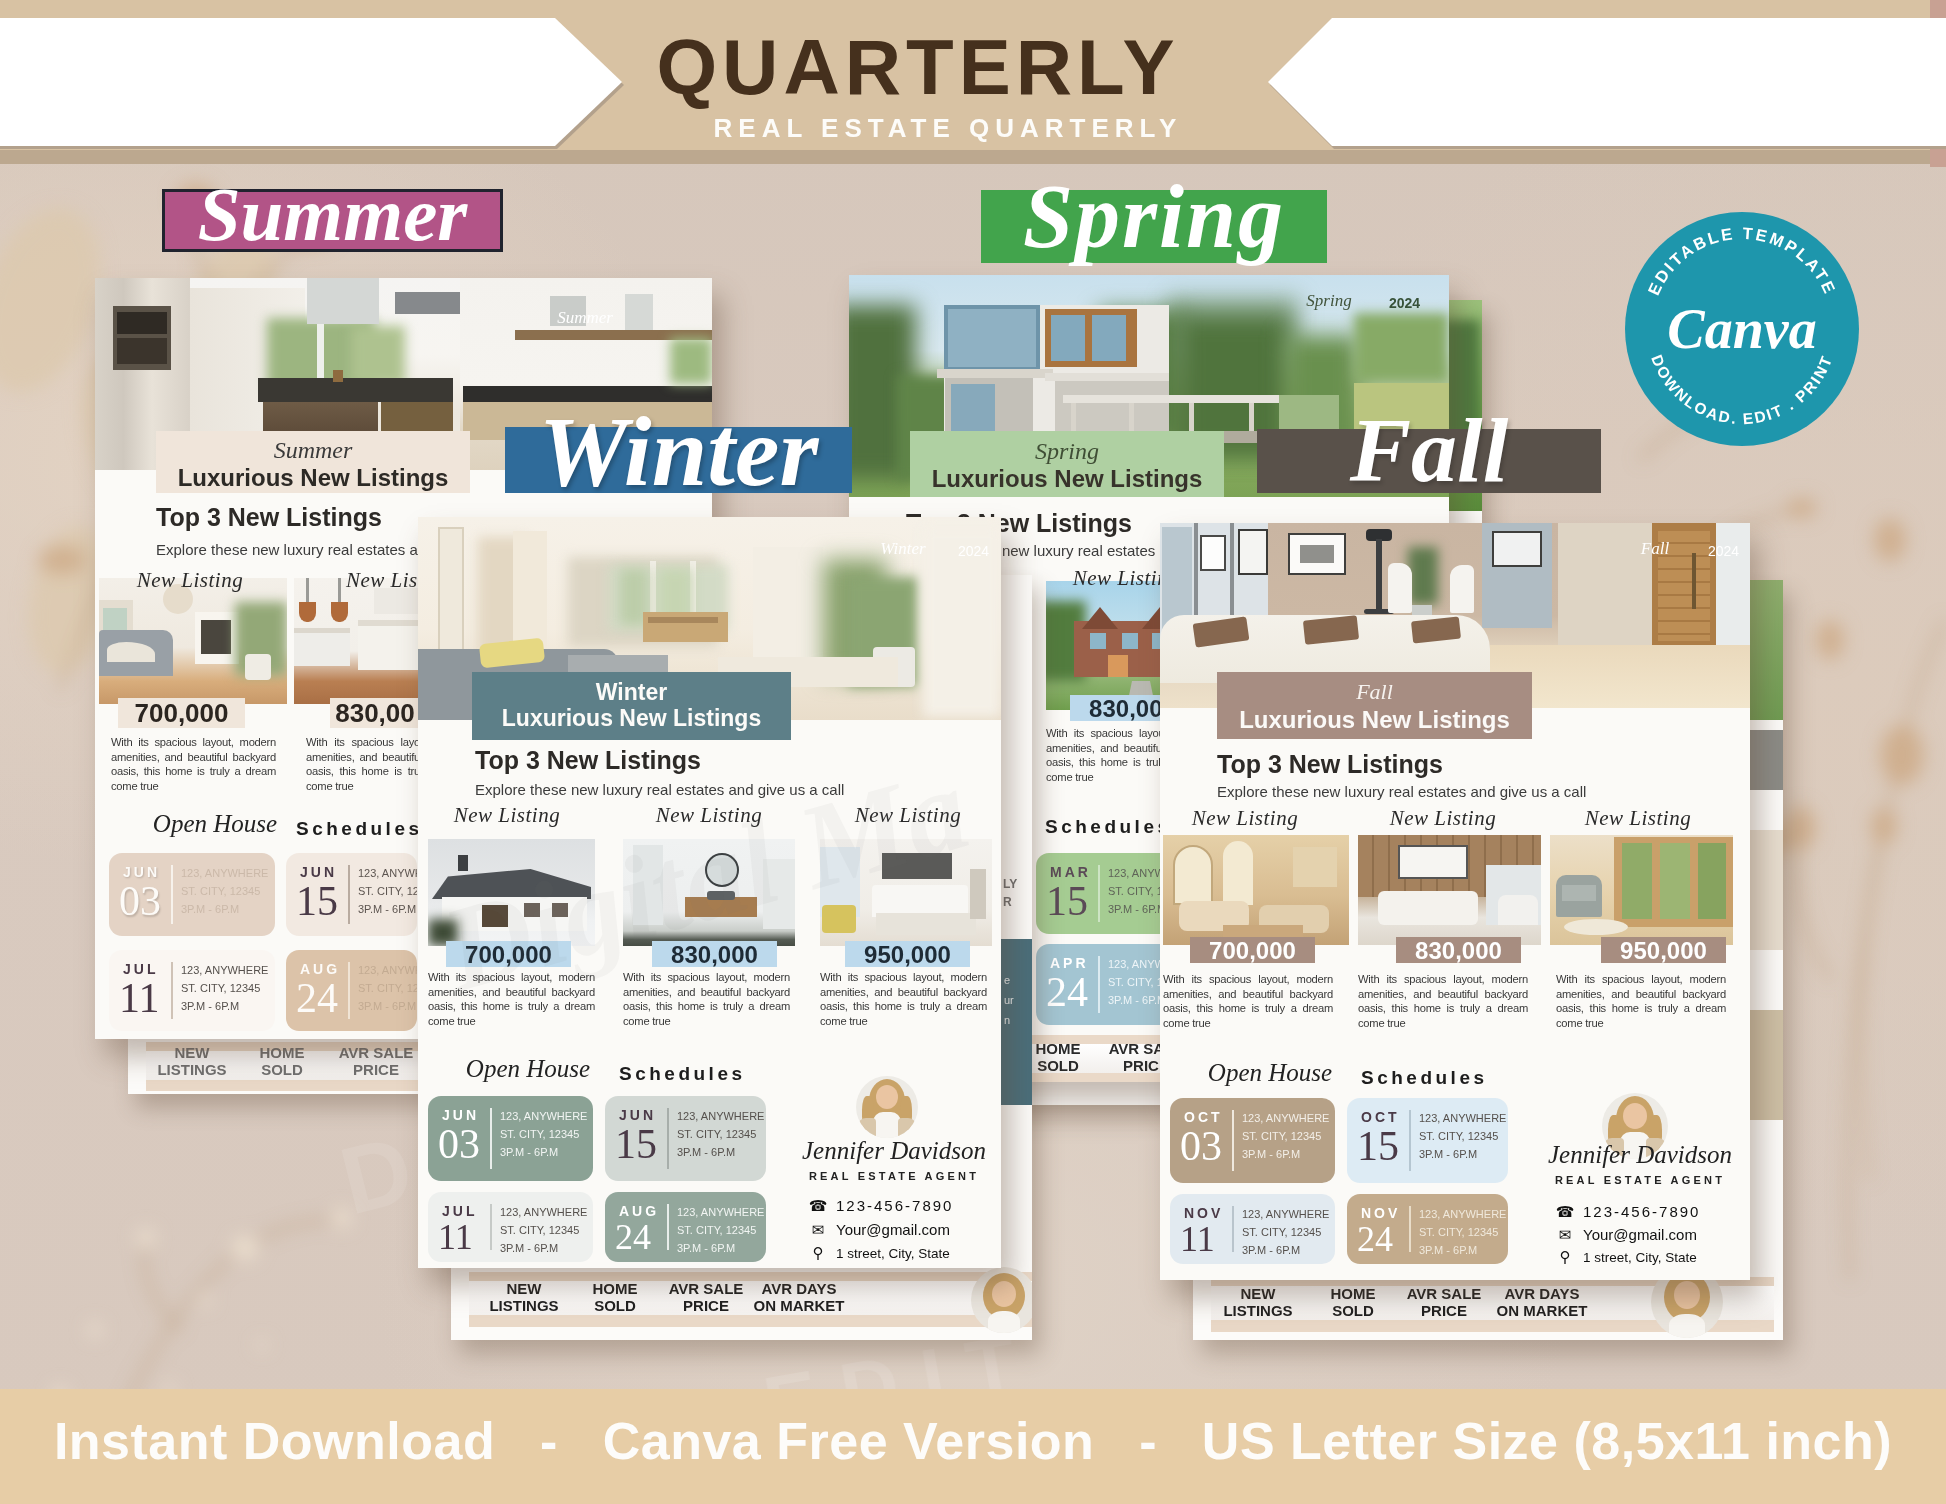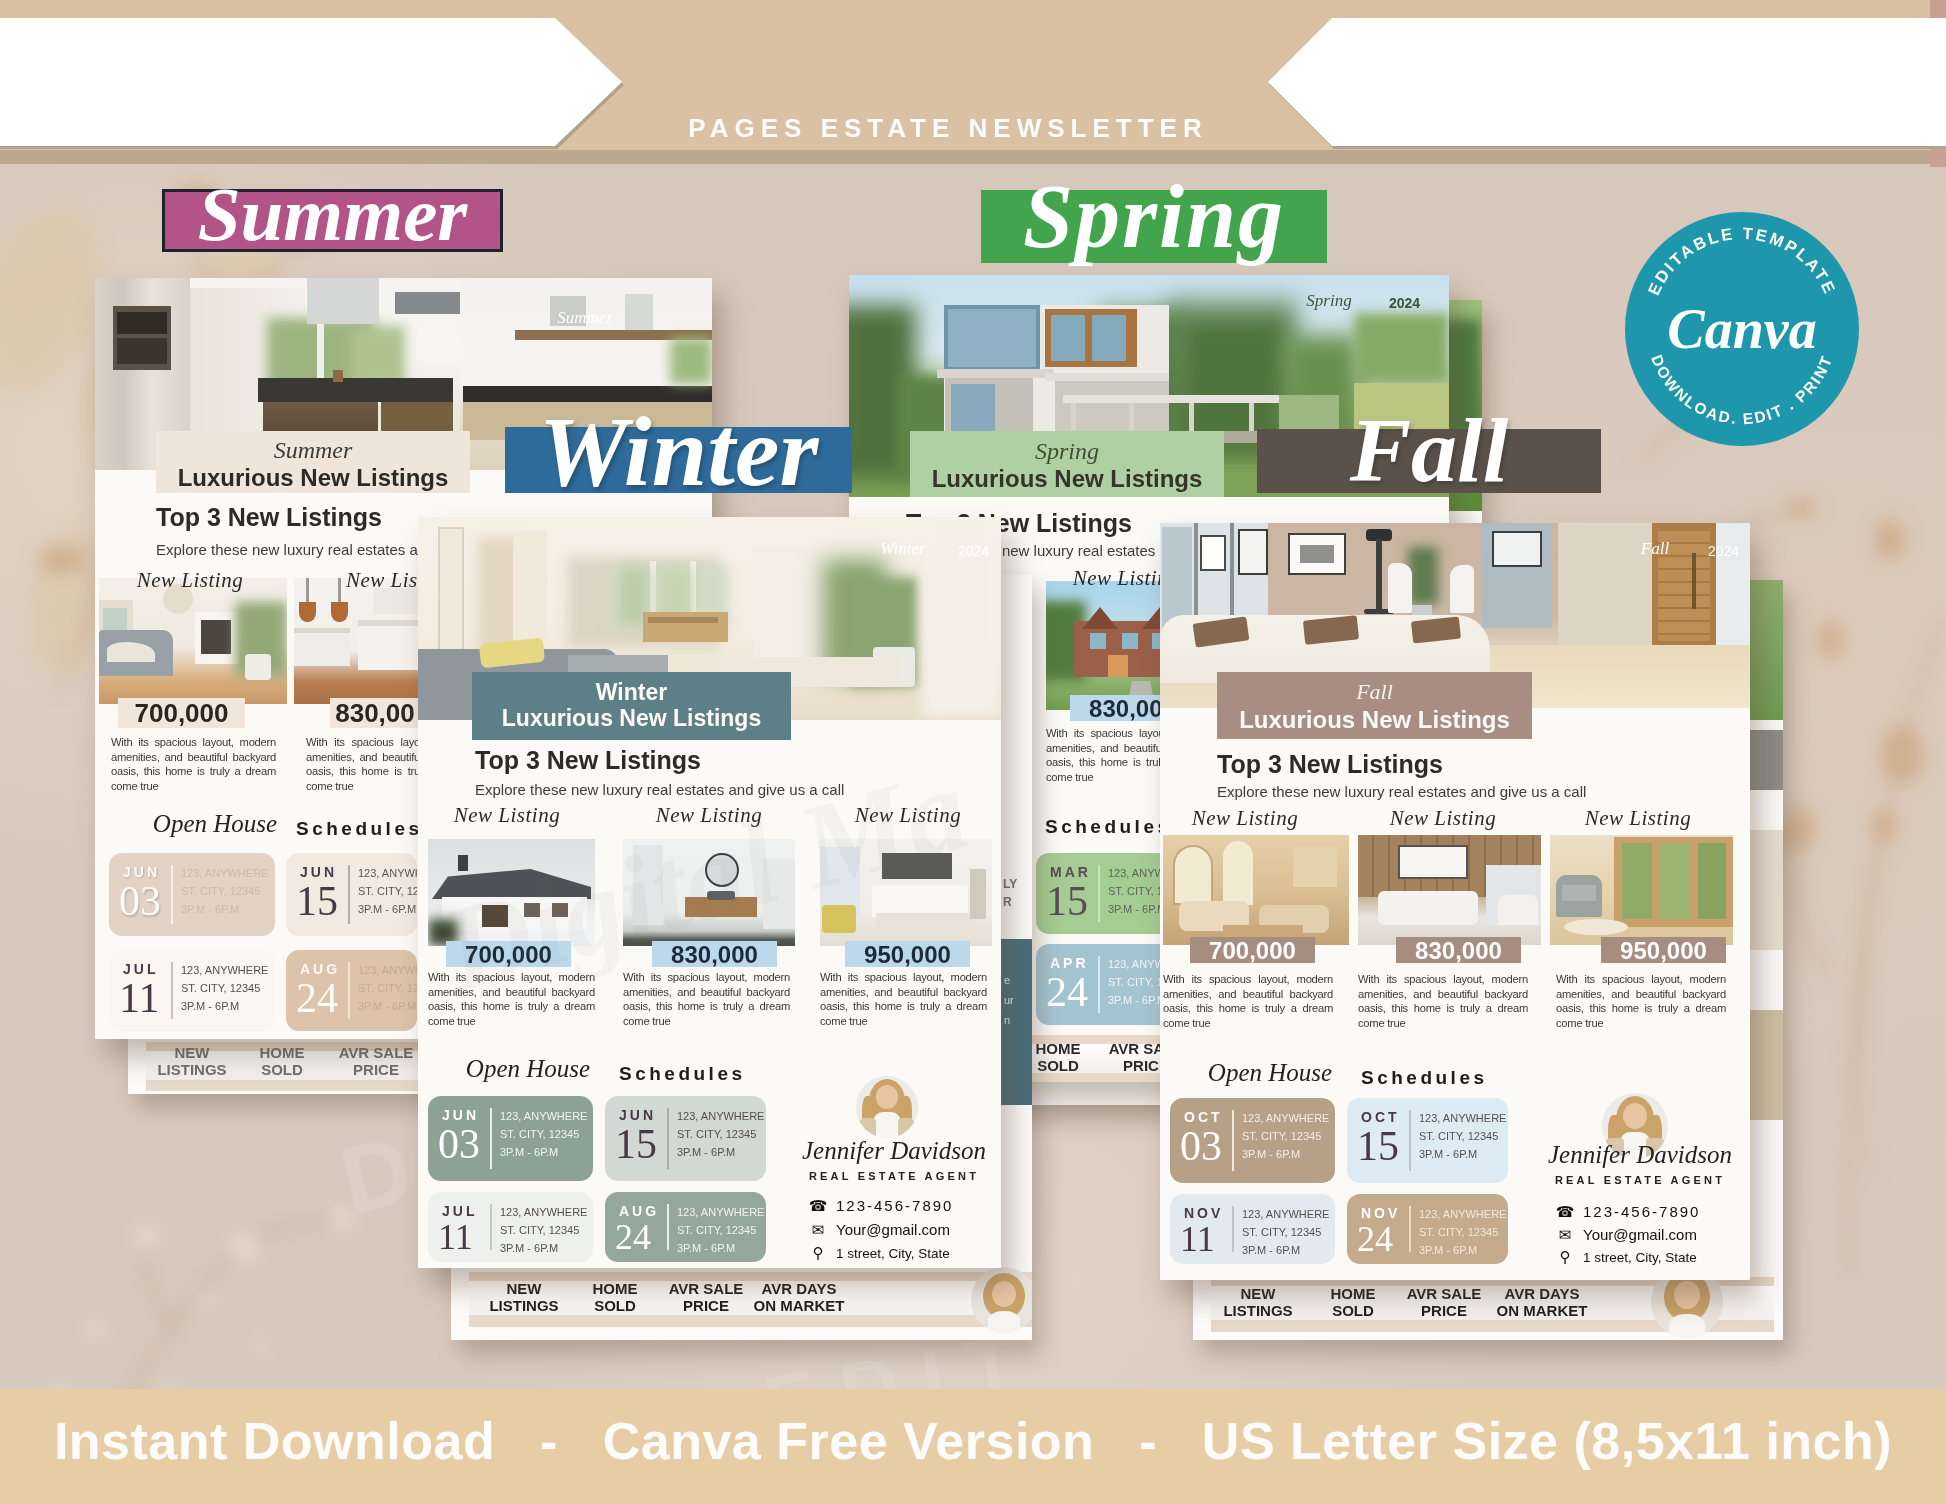--- a/index.html
+++ b/index.html
@@ -594,21 +594,22 @@
   <div class="abs" style="left:0;top:0;width:1946px;height:150px;background:#d8c2a3;"></div>
   <div class="abs" style="left:0;top:150px;width:1946px;height:14px;background:#bca88f;"></div>
   <div class="abs" style="left:1930px;top:0;width:16px;height:20px;background:#c8a193;"></div>
   <div class="abs" style="left:1930px;top:148px;width:16px;height:19px;background:#c8a193;"></div>
   <svg class="abs" style="left:0;top:0;" width="1946" height="164">
     <polygon points="0,21 557,21 624,85 557,149 0,149" fill="#b3a18c"></polygon>
     <polygon points="0,18 555,18 622,82 555,146 0,146" fill="#ffffff"></polygon>
     <polygon points="1334,21 1946,21 1946,149 1334,149 1270,85" fill="#b3a18c"></polygon>
     <polygon points="1332,18 1946,18 1946,146 1332,146 1268,82" fill="#ffffff"></polygon>
   </svg>
-  <div class="abs" style="left:633px;top:113px;width:630px;text-align:center;font-weight:700;font-size:26px;color:#fdfcf9;letter-spacing:6px;white-space:nowrap;">PAGES ESTATE NEWSLETTER</div>
+  <div class="abs" style="left:618px;top:22px;width:600px;text-align:center;font-weight:700;font-size:78px;color:#45301d;letter-spacing:5px;white-space:nowrap;">QUARTERLY</div>
+  <div class="abs" style="left:633px;top:113px;width:630px;text-align:center;font-weight:700;font-size:26px;color:#fdfcf9;letter-spacing:6px;white-space:nowrap;">REAL ESTATE QUARTERLY</div>
 </div>
 
 <div id="bottomband" class="abs" style="left:0;top:1389px;width:1946px;height:115px;background:#e7cda6;">
   <div class="abs" style="left:0;top:22px;width:1946px;text-align:center;font-weight:700;font-size:52px;color:#fdfcfa;letter-spacing:0.5px;">Instant Download&nbsp;&nbsp;&nbsp;-&nbsp;&nbsp;&nbsp;Canva Free Version&nbsp;&nbsp;&nbsp;-&nbsp;&nbsp;&nbsp;US Letter Size (8,5x11 inch)</div>
 </div>
 
 <div id="badge" class="abs" style="left:1625px;top:212px;width:234px;height:234px;">
   <svg width="234" height="234" viewBox="0 0 234 234">
     <circle cx="117" cy="117" r="117" fill="#1e96ac"></circle>
     <defs>

